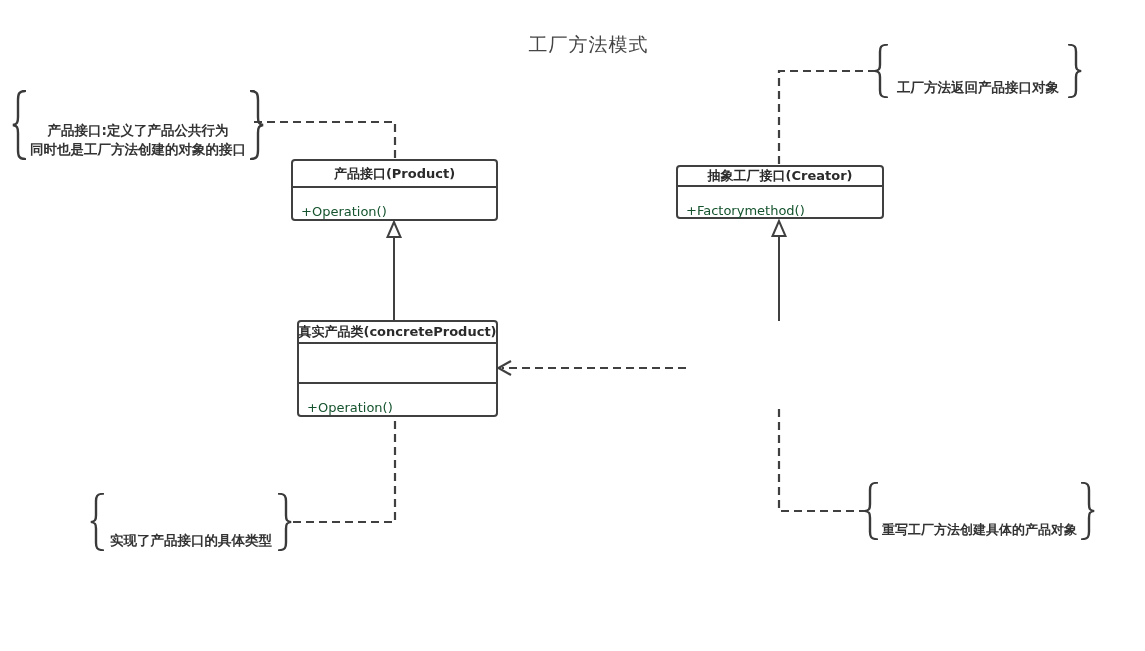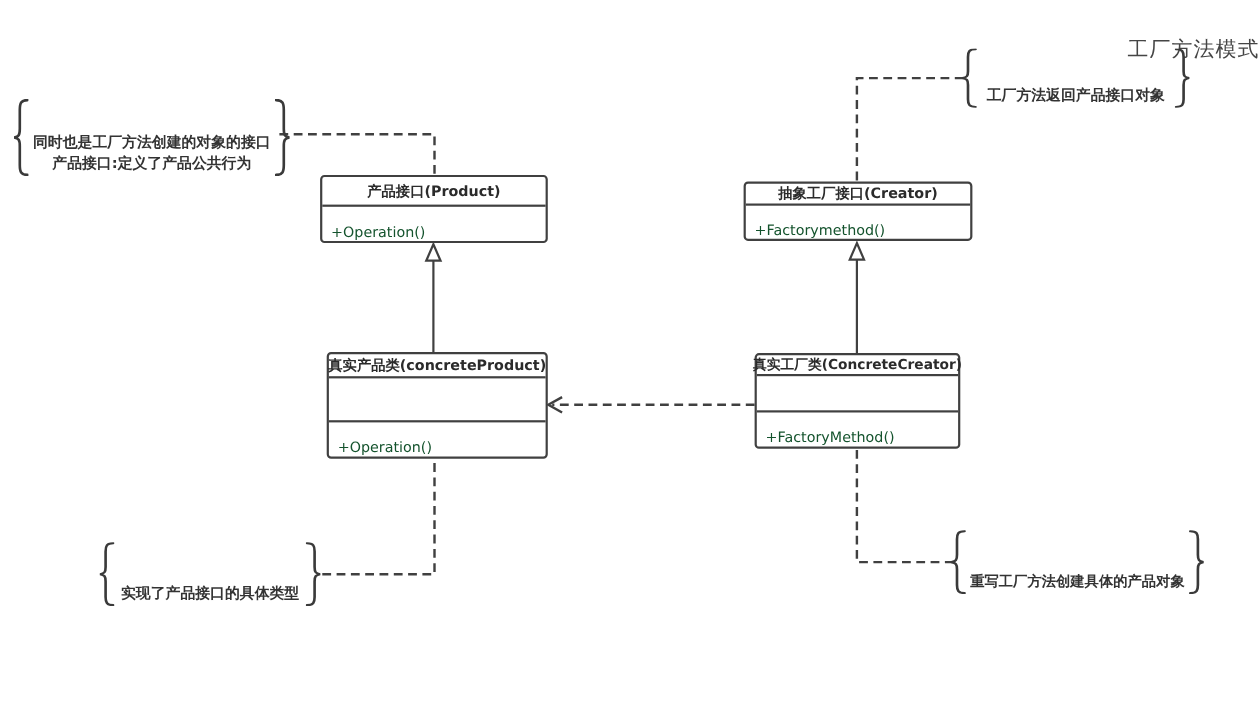--- a/index.html
+++ b/index.html
@@ -7,21 +7,21 @@
     position: relative;
     width: 1145px;
     height: 651px;
     background: #ffffff;
     font-family: "DejaVu Sans", "Liberation Sans", sans-serif;
     overflow: hidden;
   }
   .diagram-title {
     position: absolute;
     left: 0; right: 0; top: 32px;
-    text-align: right;
+    text-align: center;
     font-size: 19px;
     color: #454545;
     letter-spacing: 1px;
     margin-left: 32px;
   }
   .svg-layer {
     position: absolute;
     left: 0; top: 0;
     pointer-events: none;
   }
@@ -124,33 +124,28 @@
     <div class="cls-header" style="height:26px;">抽象工厂接口(Creator)</div>
     <div class="cls-body">+Factorymethod()</div>
   </div>
 
   <div class="class-box" style="left:297px; top:320px; width:201px; height:97px;">
     <div class="cls-header" style="height:25px;">真实产品类(concreteProduct)</div>
     <div class="cls-mid" style="height:28px;"></div>
     <div class="cls-body">+Operation()</div>
   </div>
 
-  <div class="class-box" style="left:686px; top:321px; width:187px; height:87px;">
-    <div class="cls-header" style="height:24px; font-size:12.5px;">真实工厂类(ConcreteCreator)</div>
-    <div class="cls-mid" style="height:28px;"></div>
-    <div class="cls-body">+FactoryMethod()</div>
-  </div>
 
   <div class="callout" style="left:12px; top:90px; width:244px; height:70px;">
     <svg class="brace" viewBox="0 0 14 70" preserveAspectRatio="none">
       <path d="M13,1 C7,1 6,4 6,10 L6,27 C6,33 5,34 1,35 C5,36 6,37 6,43 L6,60 C6,66 7,69 13,69" stroke="#3a3a3a" stroke-width="2.4" fill="none" stroke-linecap="round"></path>
     </svg>
     <div class="callout-text">
+      <div>产品接口:定义了产品公共行为</div>
       <div>同时也是工厂方法创建的对象的接口</div>
-      <div>产品接口:定义了产品公共行为</div>
     </div>
     <svg class="brace" viewBox="0 0 14 70" preserveAspectRatio="none">
       <path d="M1,1 C7,1 8,4 8,10 L8,27 C8,33 9,34 13,35 C9,36 8,37 8,43 L8,60 C8,66 7,69 1,69" stroke="#3a3a3a" stroke-width="2.4" fill="none" stroke-linecap="round"></path>
     </svg>
   </div>
 
   <div class="callout" style="left:874px; top:44px; width:208px; height:54px;">
     <svg class="brace" viewBox="0 0 14 70" preserveAspectRatio="none">
       <path d="M13,1 C7,1 6,4 6,10 L6,27 C6,33 5,34 1,35 C5,36 6,37 6,43 L6,60 C6,66 7,69 13,69" stroke="#3a3a3a" stroke-width="2.4" fill="none" stroke-linecap="round"></path>
     </svg>

